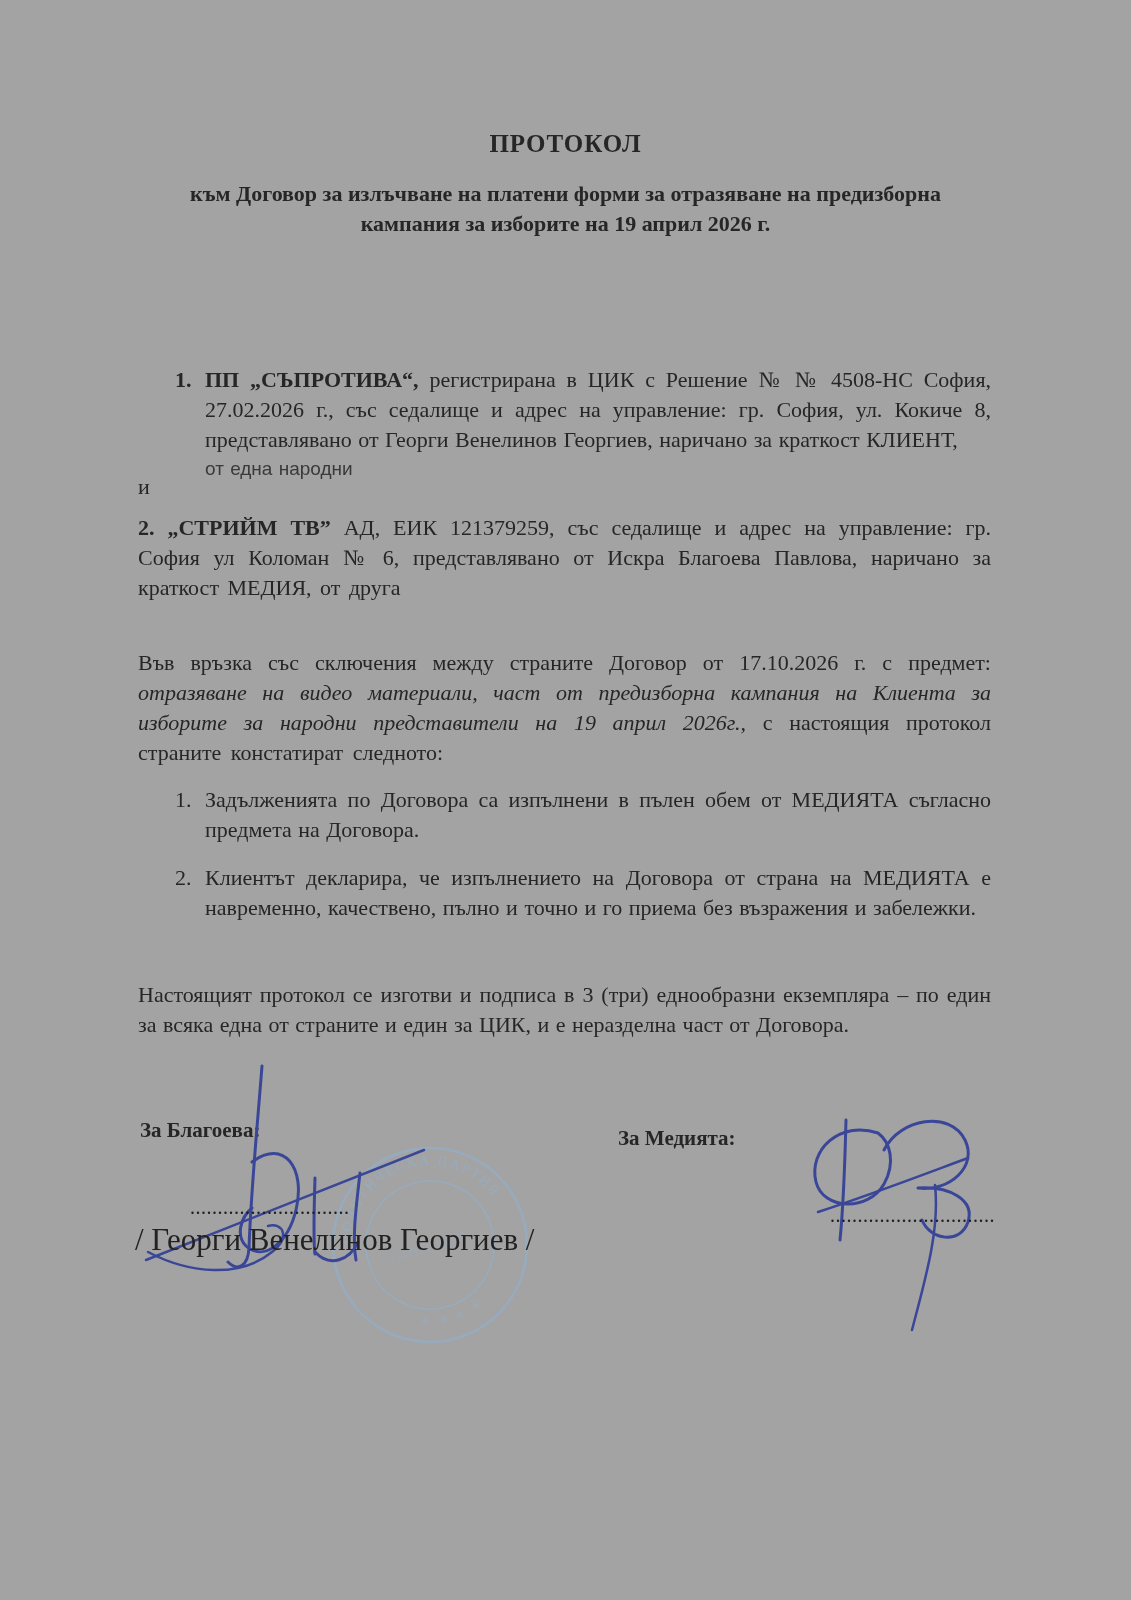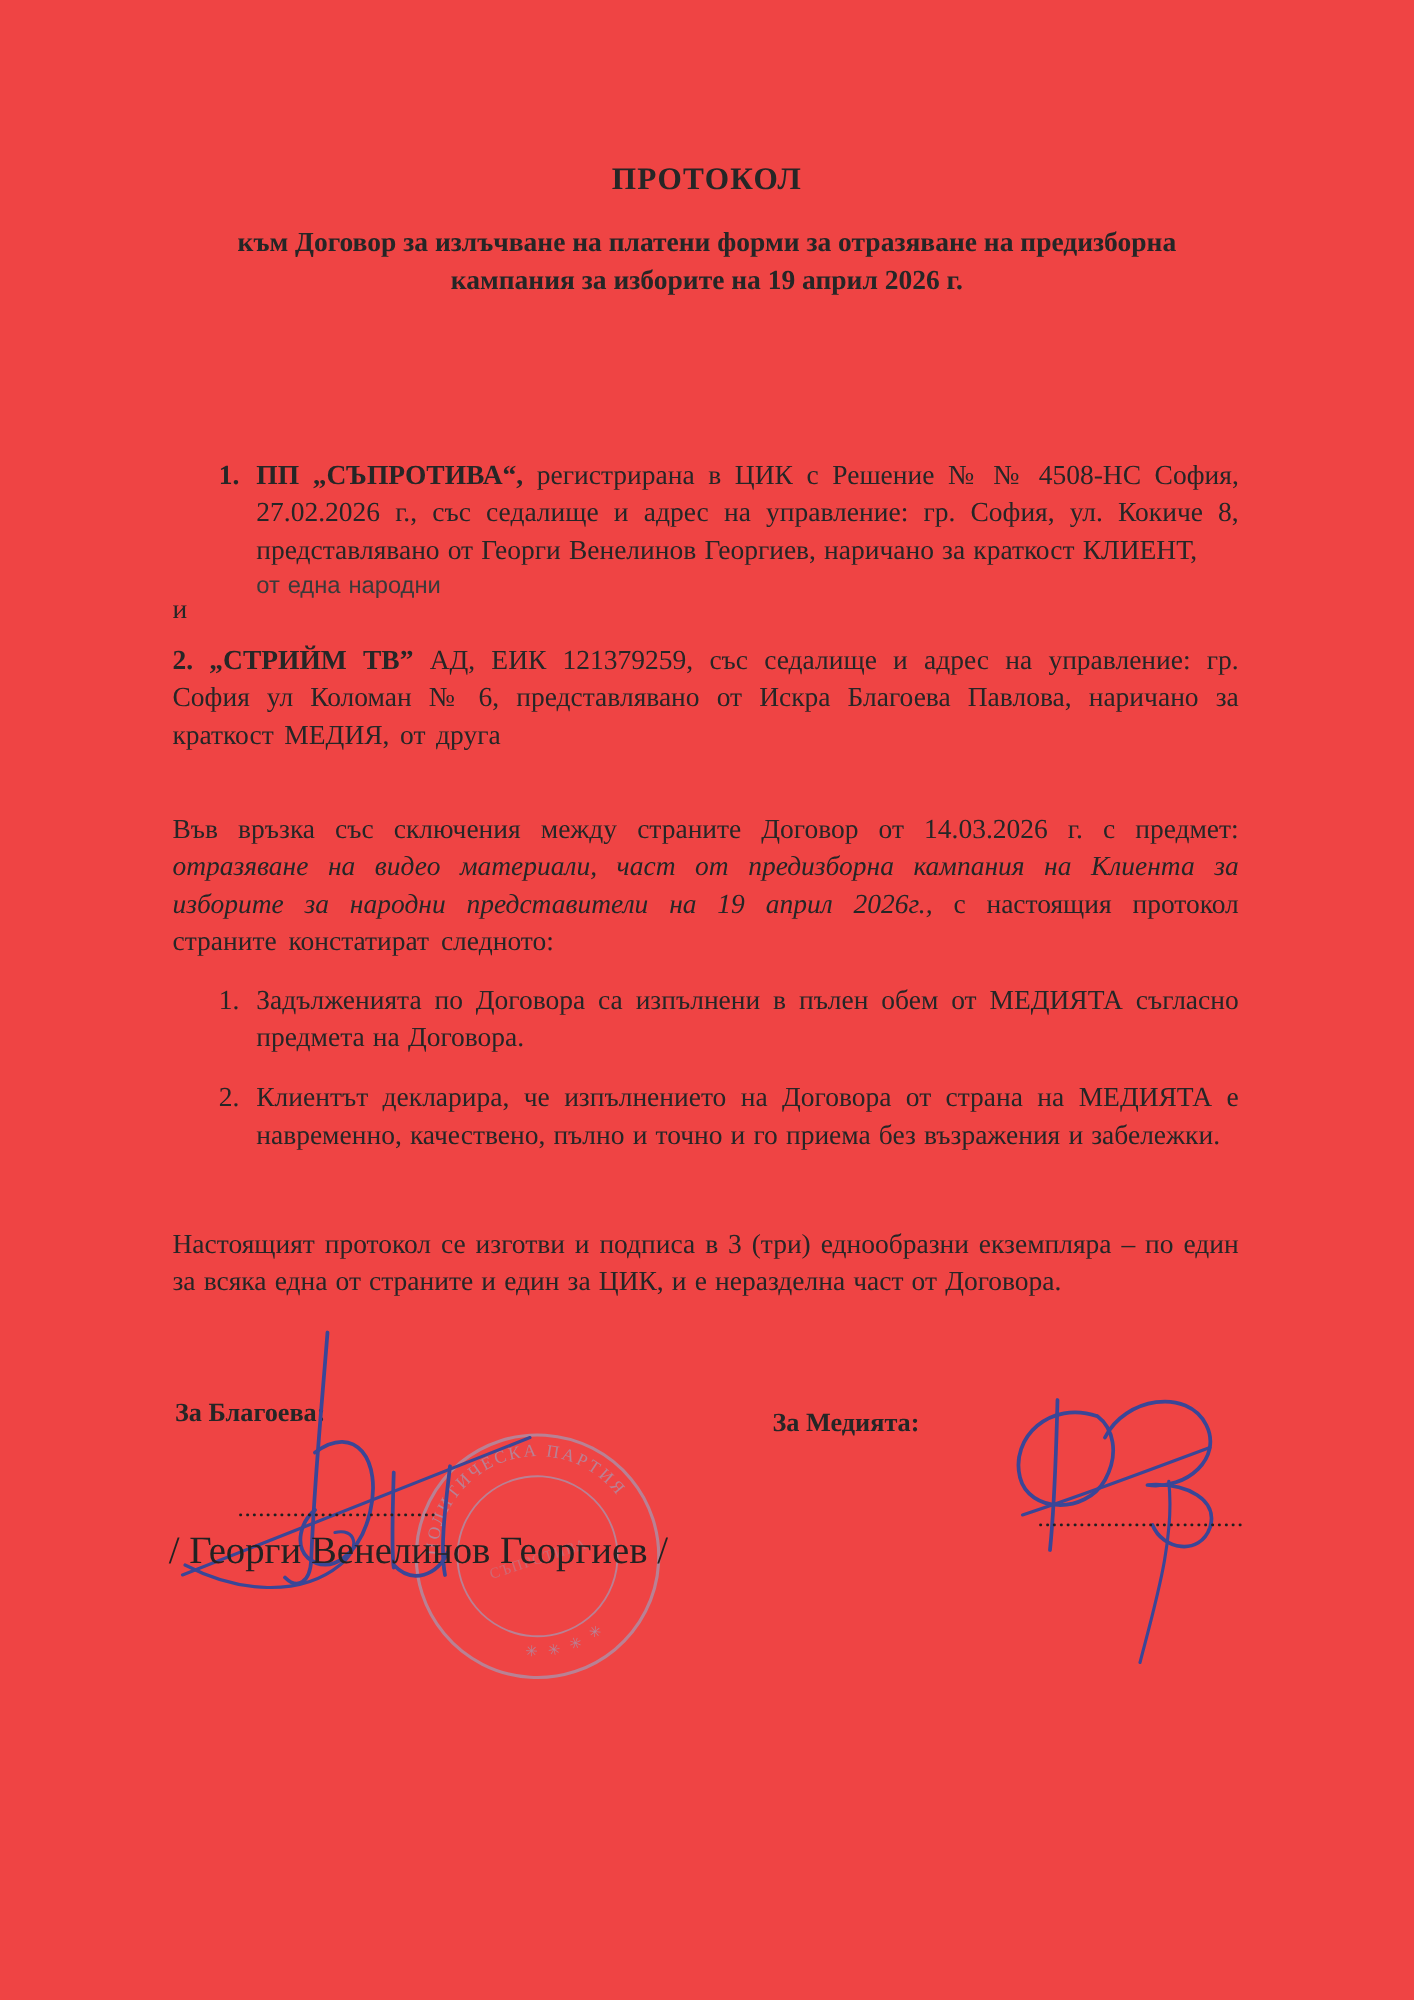--- a/index.html
+++ b/index.html
@@ -1,20 +1,20 @@
 <!DOCTYPE html>
 <html><head>
 <meta charset="utf-8">
 <style>
   html,body{margin:0;padding:0;background:#e8e8e8;}
   .page{
     position:relative;
     width:1131px;height:1600px;
     margin:0 auto;
-    background:#ef4444;
+    background:#a3a3a3;
     font-family:"Liberation Serif","DejaVu Serif",serif;
     color:#262626;
     overflow:hidden;
   }
   .abs{position:absolute;}
   .title{
     left:0;top:130px;width:1131px;
     text-align:center;font-weight:bold;font-size:25px;letter-spacing:1px;
   }
   .subtitle{
@@ -88,21 +88,21 @@
   </div>
 
   <div class="abs para p-conj">и</div>
 
   <div class="abs para p-party2">
     <span class="bold">2. „СТРИЙМ ТВ”</span>
     <span>АД, ЕИК 121379259, със седалище и адрес на управление: гр. София ул Коломан № 6, представлявано от Искра Благоева Павлова, наричано за краткост МЕДИЯ, от друга</span>
   </div>
 
   <div class="abs para p-context">
-    <span>Във връзка със сключения между страните Договор от 14.03.2026 г. с предмет:</span>
+    <span>Във връзка със сключения между страните Договор от 17.10.2026 г. с предмет:</span>
     <span class="italic">отразяване на видео материали, част от предизборна кампания на Клиента за изборите за народни представители на 19 април 2026г.,</span>
     <span>с настоящия протокол страните констатират следното:</span>
   </div>
 
   <div class="abs para f1">
     <div class="numbered finding">
       <span class="num">1.</span>
       <span>Задълженията по Договора са изпълнени в пълен обем от МЕДИЯТА съгласно предмета на Договора.</span>
     </div>
   </div>

